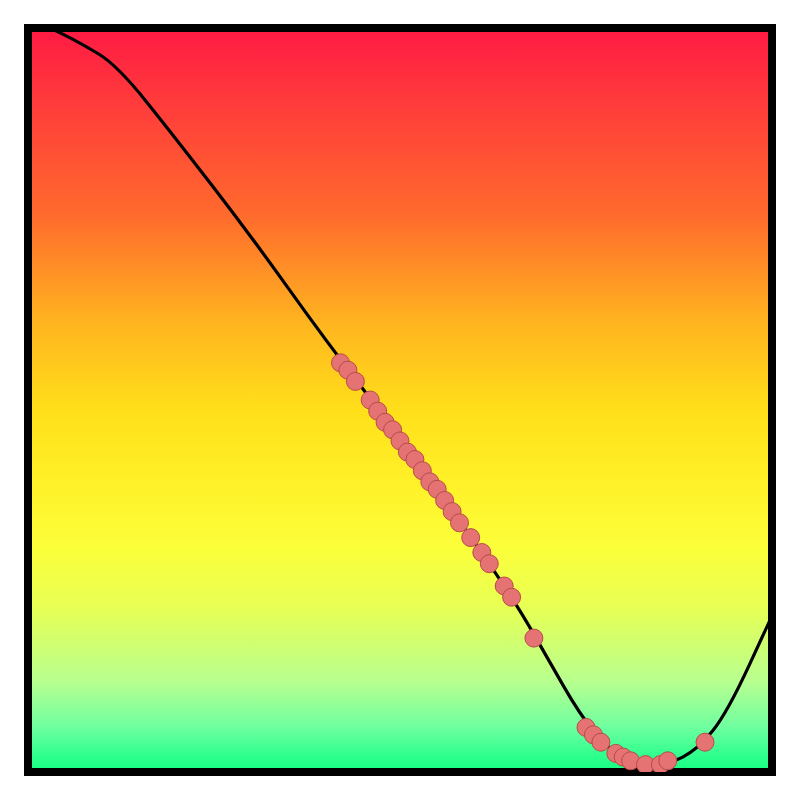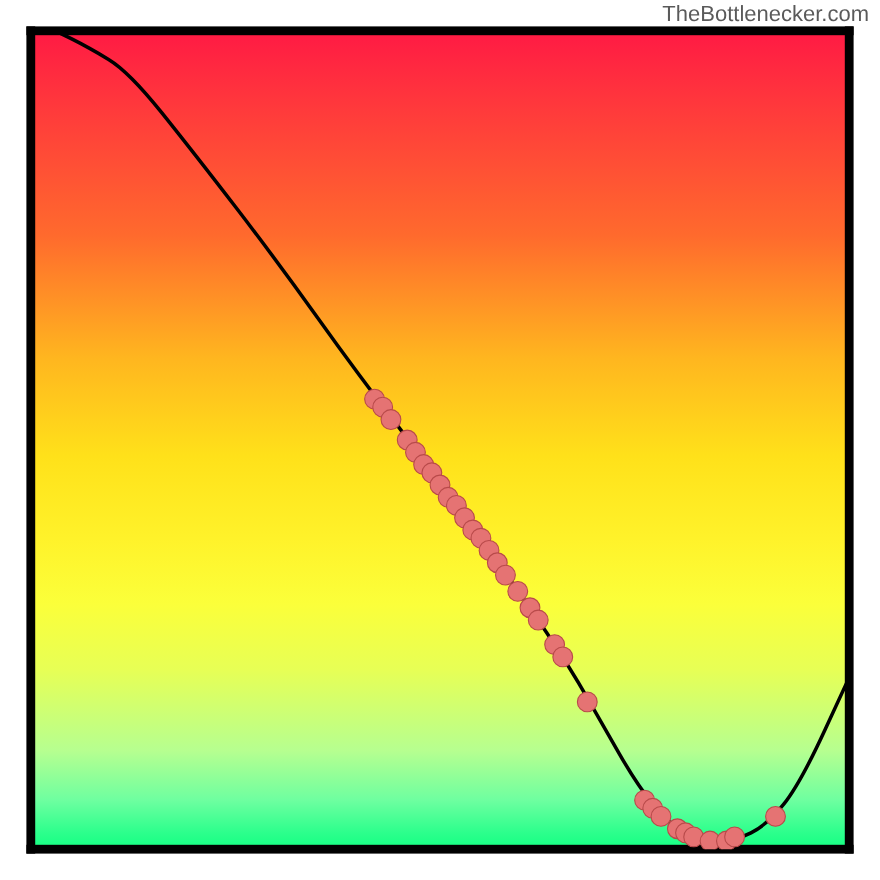--- a/index.html
+++ b/index.html
@@ -70,21 +70,20 @@
     width: 744px;
     height: 744px;
     pointer-events: none;
   }
 </style>
 </head>
 <body>
 
 <div class="container">
 
-  <div class="attribution">TheBottlenecker.com</div>
 
   <div class="plot-area"></div>
 
   <div class="frame-top"></div>
   <div class="frame-bottom"></div>
   <div class="frame-left"></div>
   <div class="frame-right"></div>
 
   <svg class="curve" viewBox="0 0 744 744">
     <g id="curve-group">

